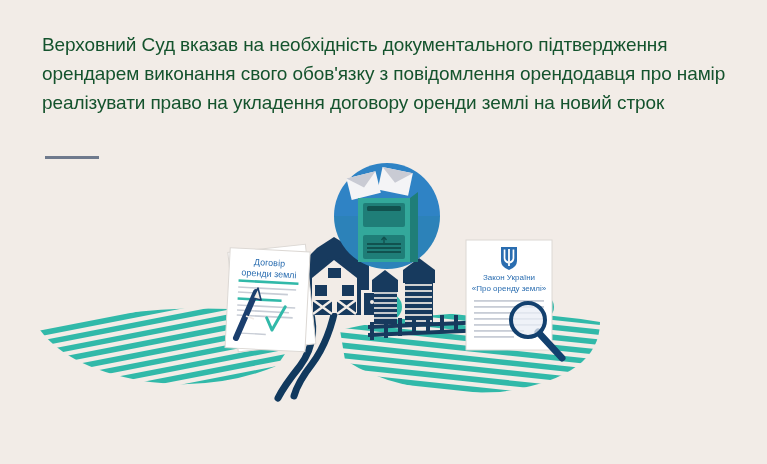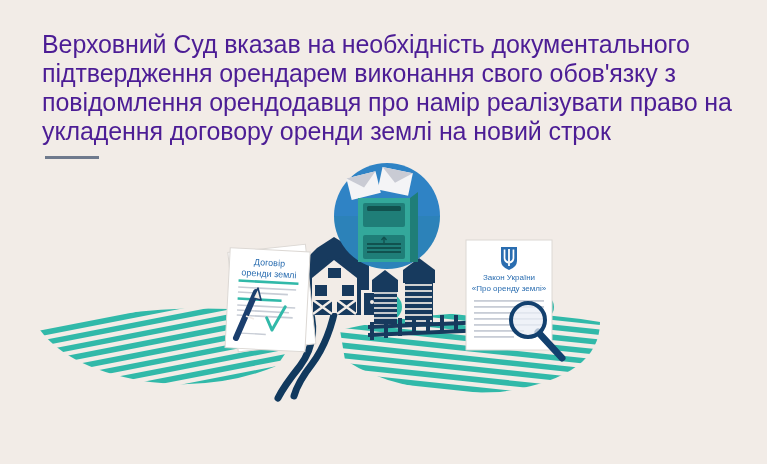--- a/index.html
+++ b/index.html
@@ -16,25 +16,25 @@
     height: 464px;
     background: #f2ece7;
     overflow: hidden;
   }
   .headline {
     position: absolute;
     left: 42px;
     top: 30px;
     width: 700px;
     font-family: "Liberation Sans", sans-serif;
-    font-size: 25px;
+    font-size: 19px;
     line-height: 29px;
     font-weight: 400;
     letter-spacing: -0.1px;
-    color: #4c1d95;
+    color: #14532d;
     white-space: pre-line;
   }
   .divider {
     position: absolute;
     left: 45px;
     top: 156px;
     width: 54px;
     height: 3px;
     background: #6f7a8d;
   }

